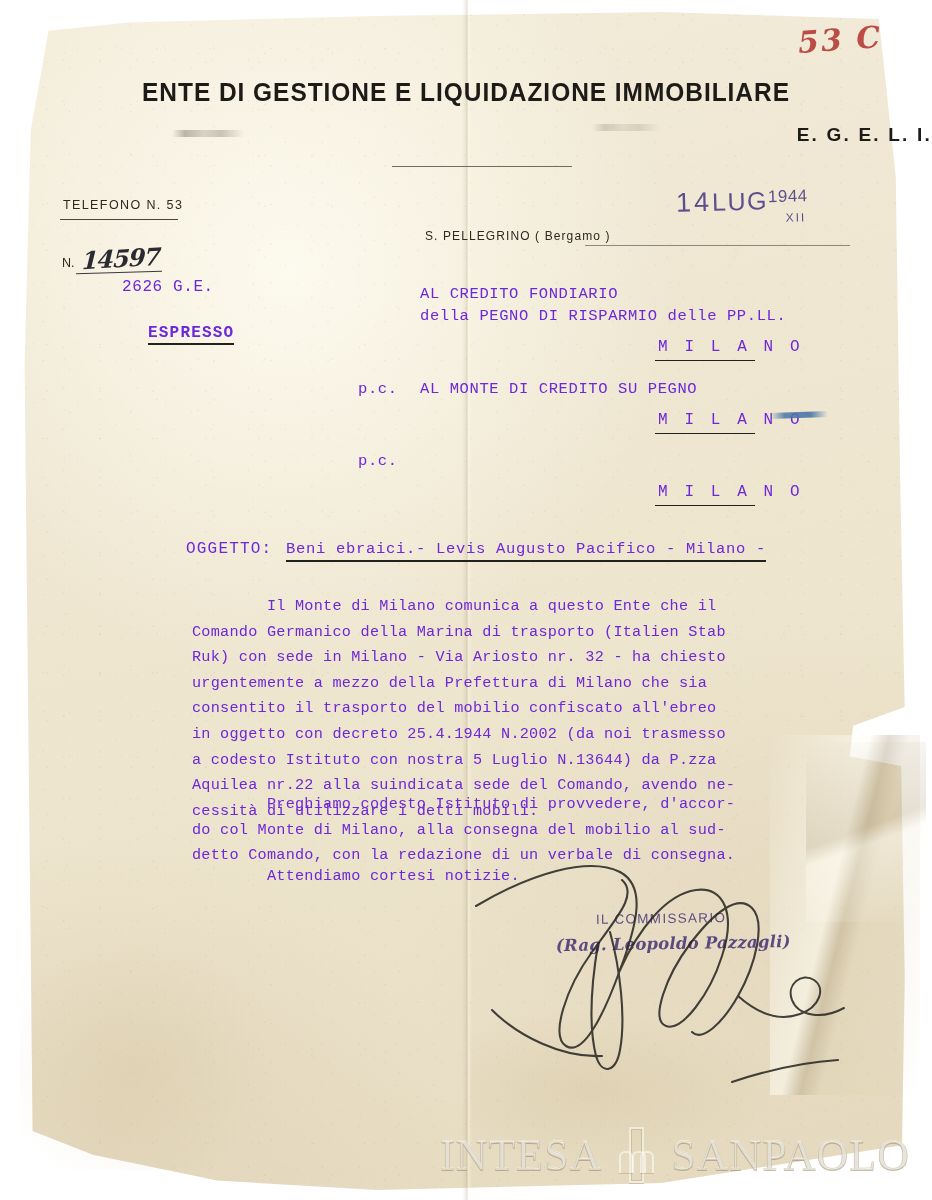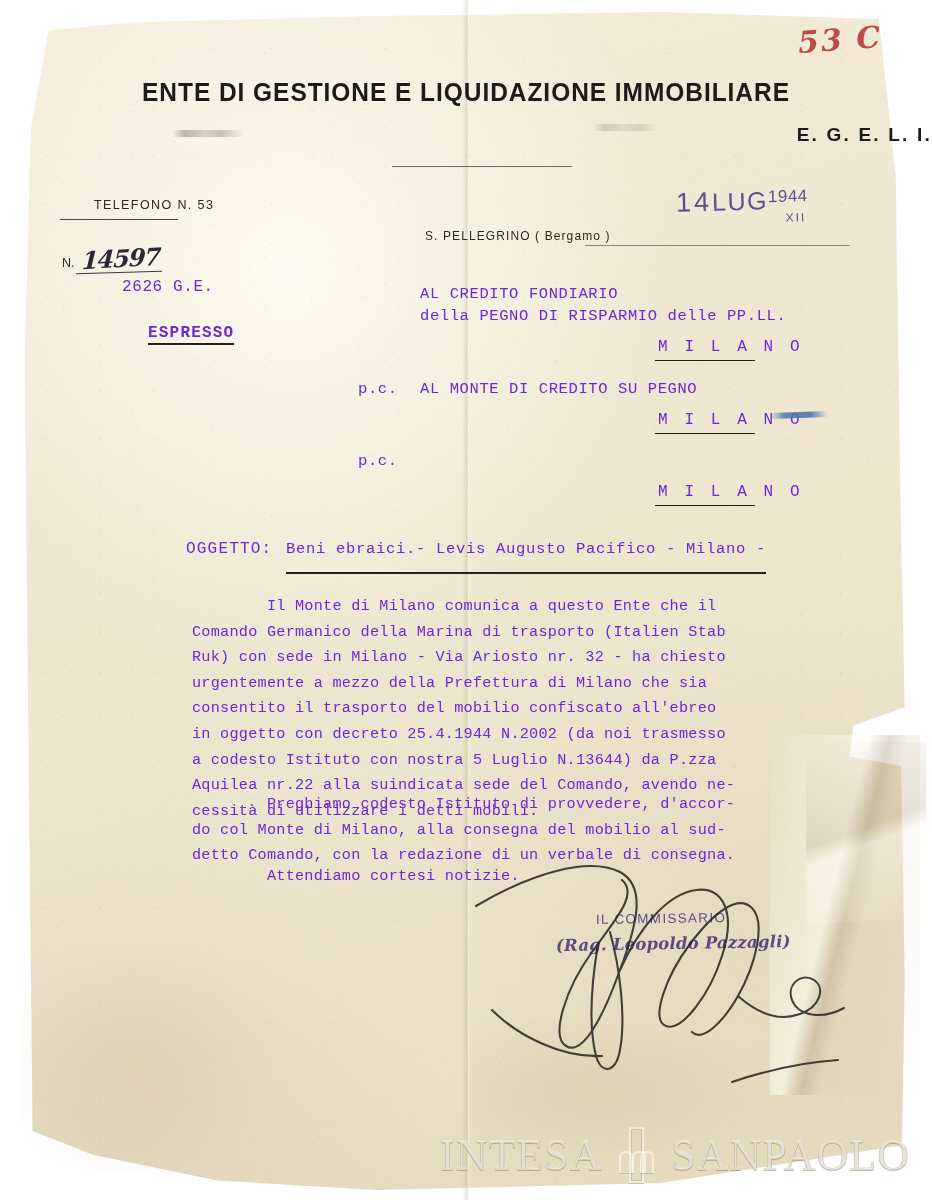--- a/index.html
+++ b/index.html
@@ -168,21 +168,20 @@
   #smudge-left  { left: 172px; top: 130px; width: 72px; }
   #smudge-right { left: 592px; top: 124px; width: 68px; opacity: 0.55; }
 
   #telefono {
     position: absolute;
     left: 63px; top: 198px;
     font-family: "Liberation Sans", sans-serif;
     font-size: 12.5px;
     letter-spacing: 1.4px;
     color: #2c291f;
-    margin-left: 31px;
   }
   #telefono-rule {
     position: absolute;
     left: 60px; top: 219px;
     width: 118px; height: 0;
     border-top: 1px solid #4a443a;
   }
 
   #pellegrino {
     position: absolute;
@@ -279,21 +278,21 @@
     left: 186px; top: 540px;
     font-size: 16px;
     letter-spacing: 1.2px;
   }
   #oggetto-value {
     position: absolute;
     left: 286px; top: 540px;
     font-size: 15.5px;
     letter-spacing: 0.7px;
     border-bottom: 2px solid #23211c;
-    padding-bottom: 14px;
+    padding-bottom: 2px;
     text-align: right;
   }
 
   
   .para {
     position: absolute;
     left: 192px;
     font-size: 15.2px;
     line-height: 25.6px;
     letter-spacing: 0.25px;

